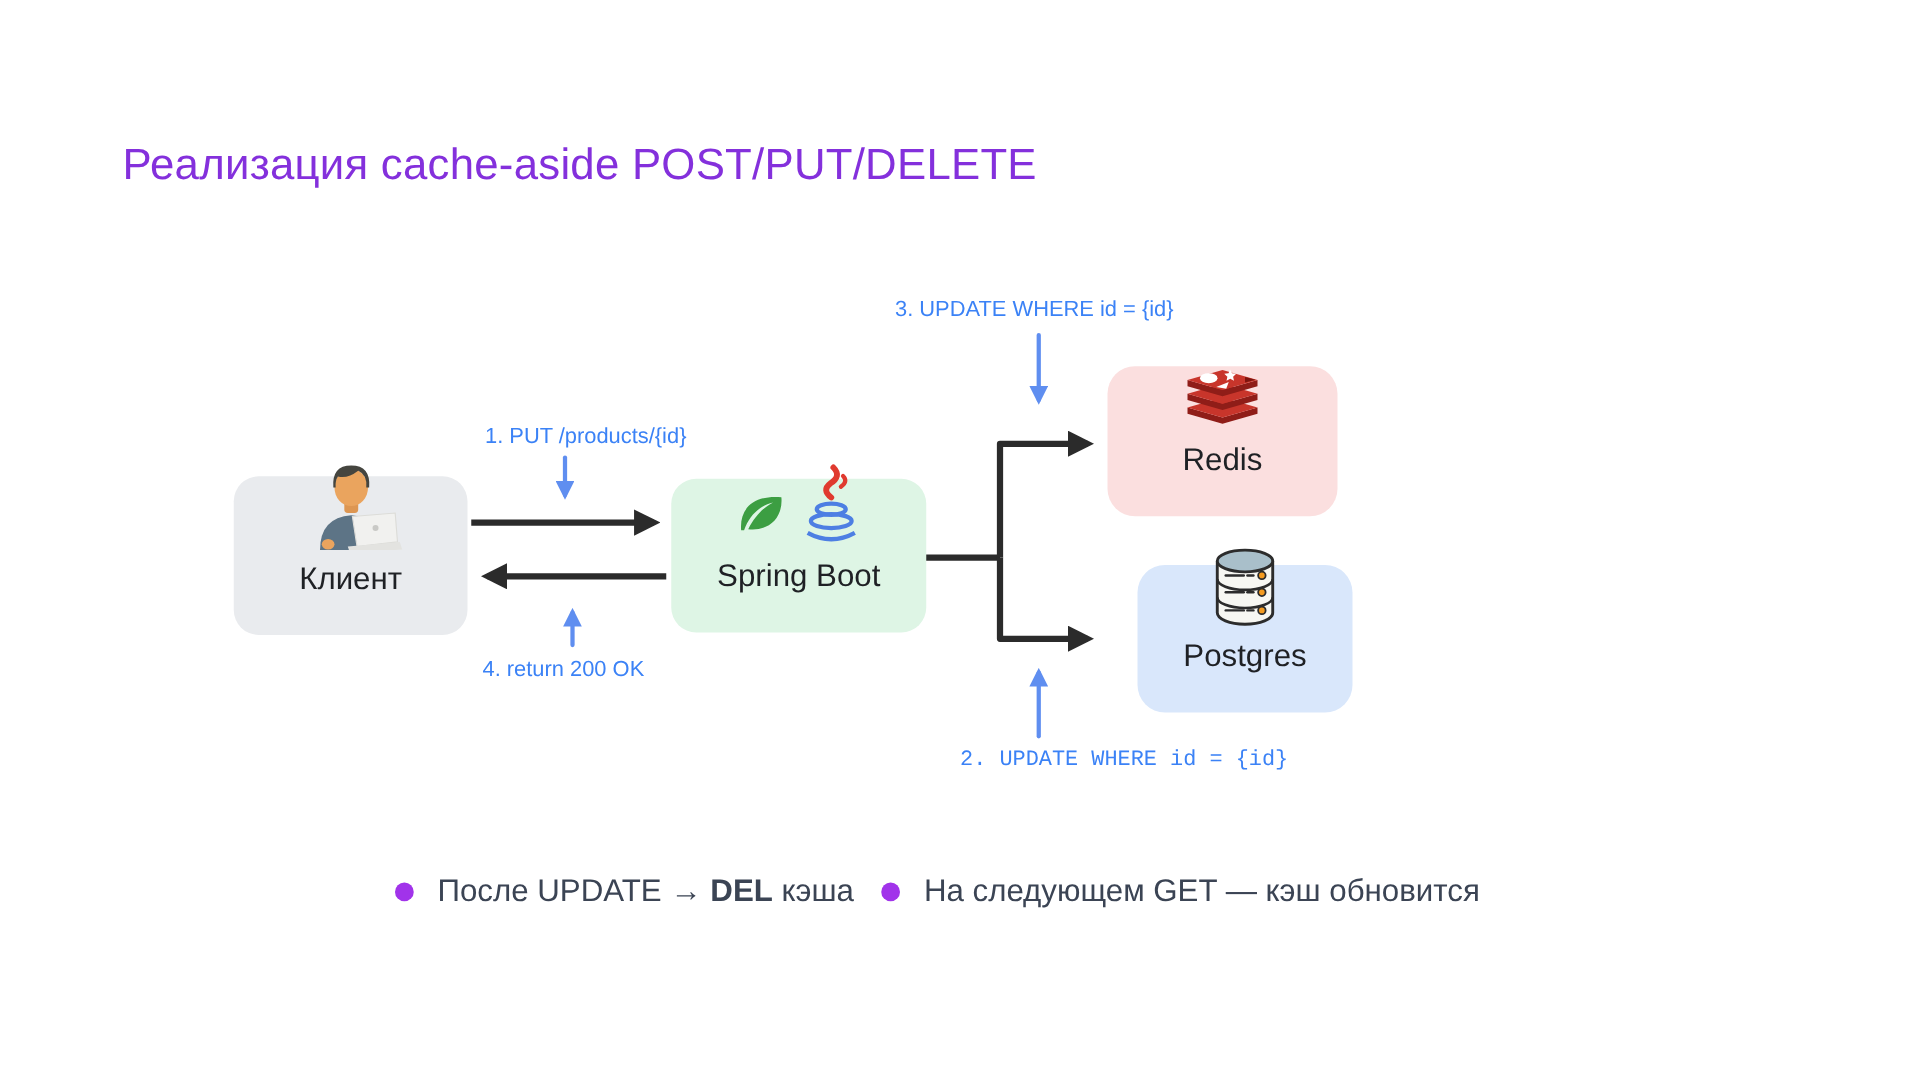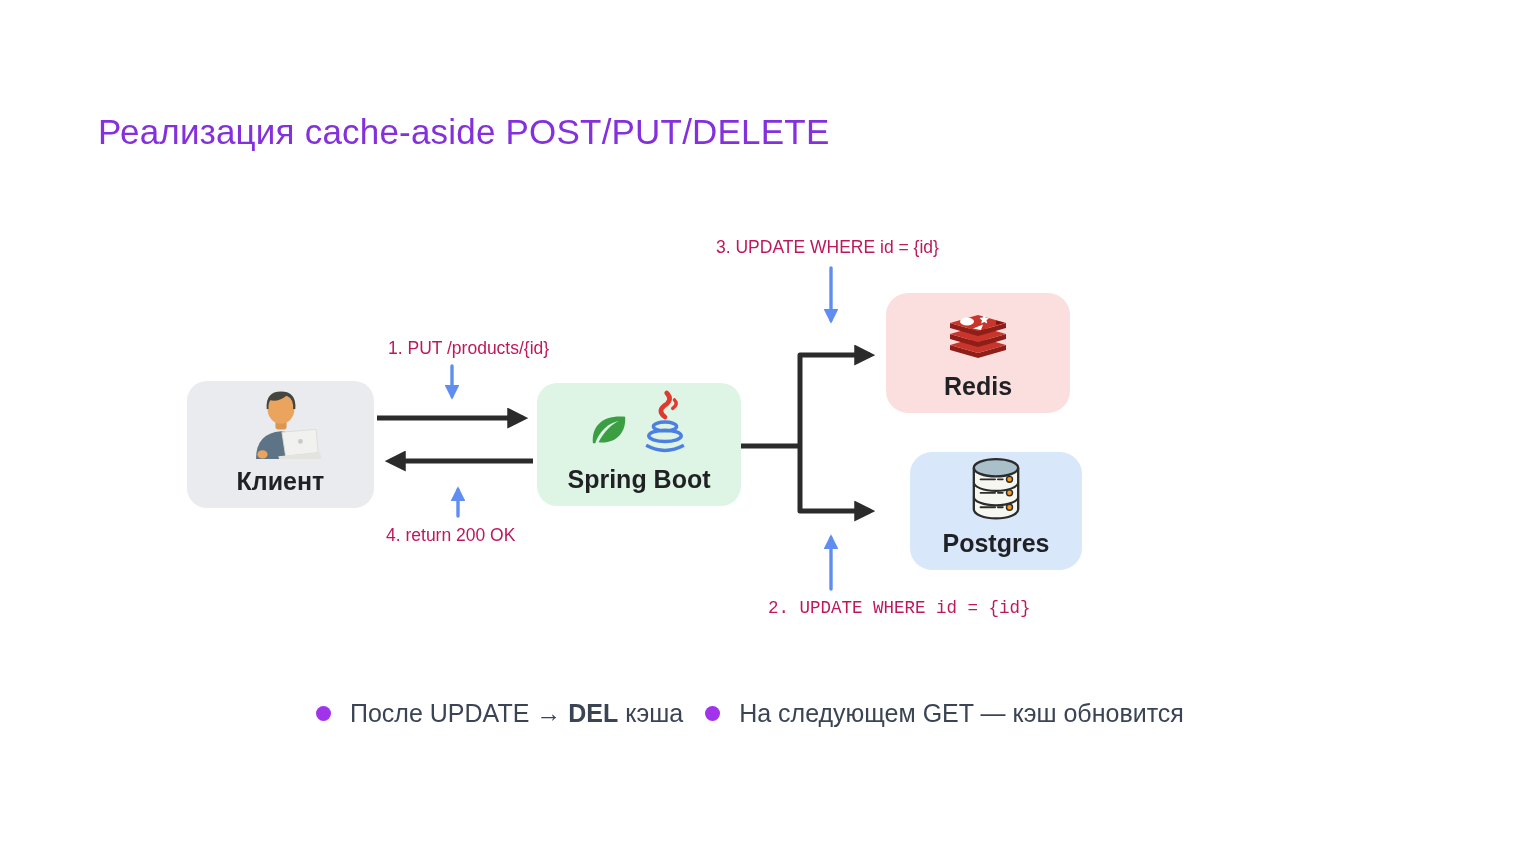--- a/index.html
+++ b/index.html
@@ -8,31 +8,31 @@
     position:relative; width:1525px; height:859px; background:#ffffff;
     font-family:"Liberation Sans", sans-serif; overflow:hidden;
   }
   .title {
     position:absolute; left:50px; top:112px;
     font-size:35px; font-weight:400; color:#8430dc; letter-spacing:0.2px;margin-left:48px;
   }
   
   .node {
     position:absolute; display:flex; flex-direction:column;
-    align-items:center; justify-content:flex-end; padding-bottom:13px;font-weight:bold;
+    align-items:center; justify-content:flex-end; padding-bottom:31px;
   }
   .node-label { font-size:25px; color:#1f2125; margin-top:5px; line-height:1.1; }
   .node-client   { left:187px; top:381px; width:187px; height:127px; background:#e9ebee; border-radius:20px;justify-content:flex-end; }
   .node-spring   { left:537px; top:383px; width:204px; height:123px; background:#def5e5; border-radius:20px; }
   .node-redis    { left:886px; top:293px; width:184px; height:120px; background:#fbdfdf; border-radius:22px; }
   .node-postgres { left:910px; top:452px; width:172px; height:118px; background:#d9e7fb; border-radius:22px; }
   .spring-icons { display:flex; align-items:flex-end; gap:13px; height:68px; }
   .spring-icons .leaf { margin-bottom:9px; }
   
-  .arrow-label { position:absolute; font-size:17.5px; color:#be185d; white-space:nowrap; }
+  .arrow-label { position:absolute; font-size:17.5px; color:#3b82f6; white-space:nowrap; }
   .lbl-step1 { left:388px; top:338px; }
   .lbl-step4 { left:386px; top:525px; }
   .lbl-step3 { left:716px; top:237px; }
   .lbl-step2 { left:768px; top:598px;font-family:Liberation Mono, monospace; }
   
   .wires { position:absolute; left:0; top:0; width:1525px; height:859px; pointer-events:none; }
   
   .bullets { position:absolute; left:316px; top:699px; display:flex; gap:22px; }
   .bullet-row { display:flex; align-items:center; gap:19px; }
   .bullet-dot { width:15px; height:15px; border-radius:50%; background:#a133ea; flex:0 0 auto; }

